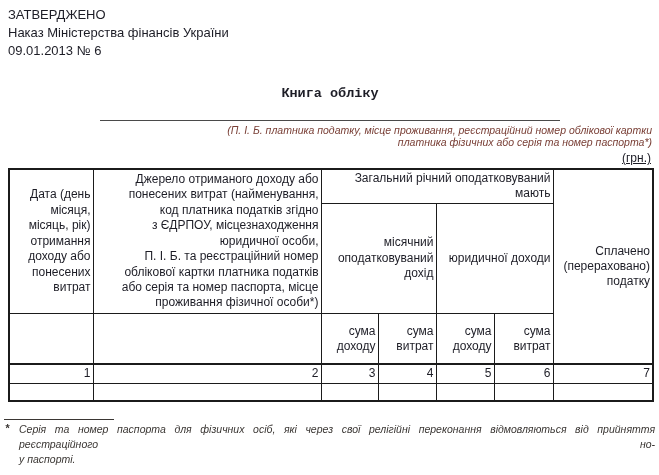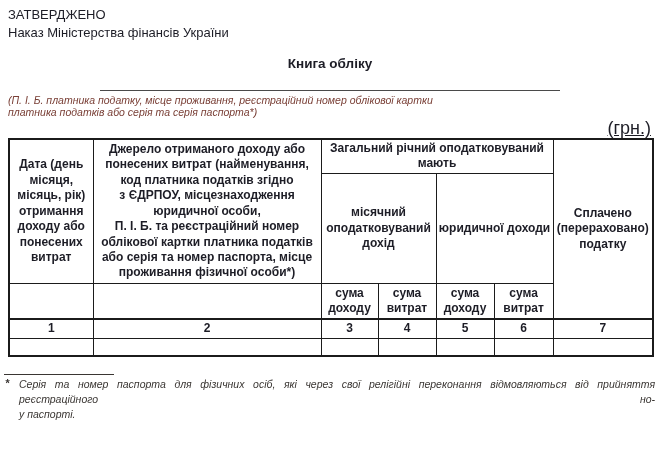--- a/index.html
+++ b/index.html
@@ -15,73 +15,74 @@
   
   .approval {
     text-align: left;
     font-size: 13px;
     line-height: 18px;
     font-weight: 400;
   }
 
   
   .title {
-    margin-top: 13px;
+    margin-top: 25px;
     text-align: center;
     font-weight: bold;
     font-size: 13.5px;
     line-height: 18px;
+    font-family: Liberation Mono, monospace;
   }
 
   
   .signature-line {
     width: 460px;
     margin: 17px auto 0 auto;
     border-bottom: 1px solid #4a4a4a;
   }
 
   
   .subtitle {
     margin-top: 3px;
-    text-align: left;
+    text-align: right;
     font-style: italic;
     font-size: 10.5px;
     line-height: 12px;
     color: #7a4037;
   }
 
   .currency {
     text-align: right;
-    font-size: 18px;
+    font-size: 12px;
     line-height: 14px;
     margin: 3px 1px 3px 0;
     text-decoration: underline;
   }
 
   
   table.ledger {
     border-collapse: collapse;
     table-layout: fixed;
     width: 644px;
     border: 2px solid #1b1b1b;
   }
   table.ledger td {
     border: 1px solid #1b1b1b;
-    text-align: center;
+    text-align: right;
     vertical-align: middle;
-    font-weight: bold;
+    font-weight: normal;
     font-size: 12px;
     line-height: 15.4px;
     white-space: pre-line;
     padding: 1px 2px;
     overflow: hidden;
   }
   tr.row-group    { height: 34px; }
   tr.row-sub      { height: 110px; margin-left: 16px; }
-  tr.row-sums     { height: 36px; }
+  tr.row-sums     { height: 51px; }
   tr.row-numbers  { height: 18px; }
   tr.row-entry    { height: 18px; }
   tr.row-numbers td { border-top: 2px solid #1b1b1b; }
   tr.row-sums td  { line-height: 15px; }
 
   
   .footnote { margin-top: 17px; position: relative; }
   .footnote-rule {
     width: 110px;
     border-top: 1px solid #3a3633;
@@ -108,31 +109,32 @@
   .fn-line.last { text-align-last: left; }
 </style>
 </head>
 <body>
 
 <div class="page">
 
   <div class="approval">
     <div>ЗАТВЕРДЖЕНО</div>
     <div>Наказ Міністерства фінансів України</div>
+    <div>09.01.2013 № 6</div>
   </div>
 
   <div class="title">
     <div>Книга обліку</div>
   </div>
 
   <div class="signature-line"></div>
 
   <div class="subtitle">
     <div>(П. І. Б. платника податку, місце проживання, реєстраційний номер облікової картки</div>
-    <div>платника податків або серія та серія паспорта*)</div>
+    <div>платника фізичних або серія та номер паспорта*)</div>
   </div>
 
   <div class="currency">(грн.)</div>
 
   <table class="ledger">
     <colgroup>
       <col style="width:84px">
       <col style="width:228px">
       <col style="width:57px">
       <col style="width:58px">

